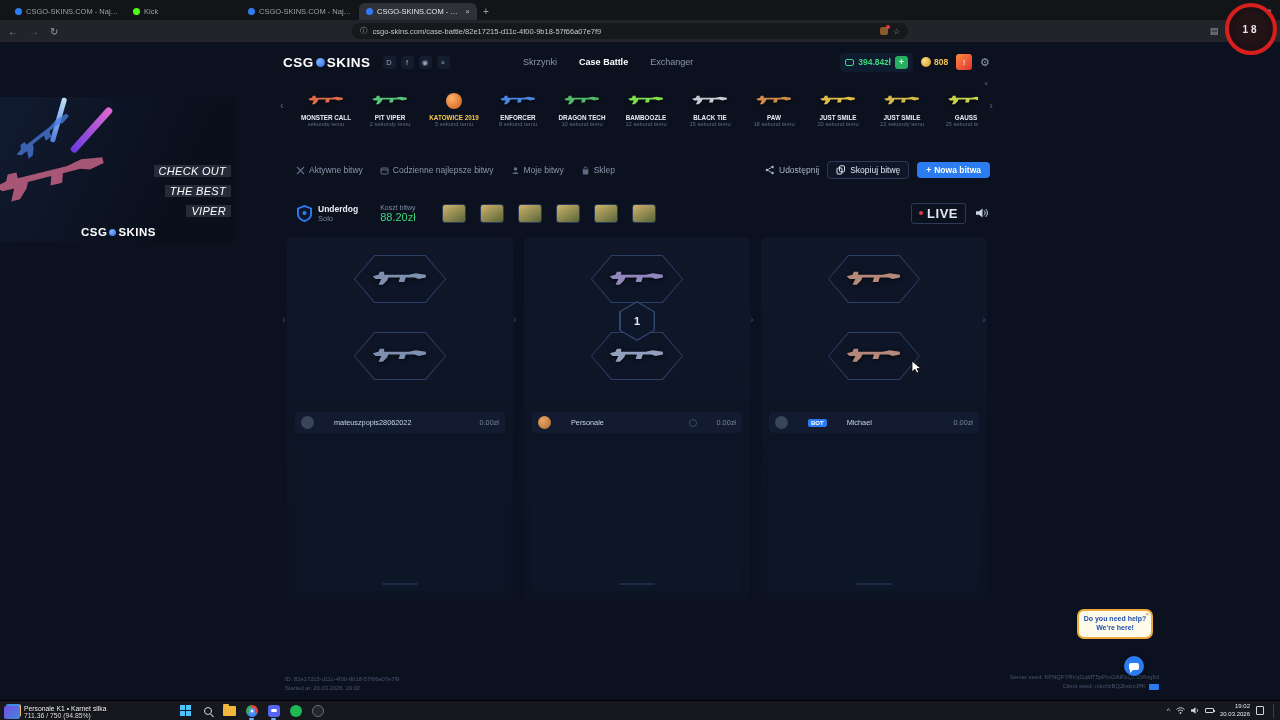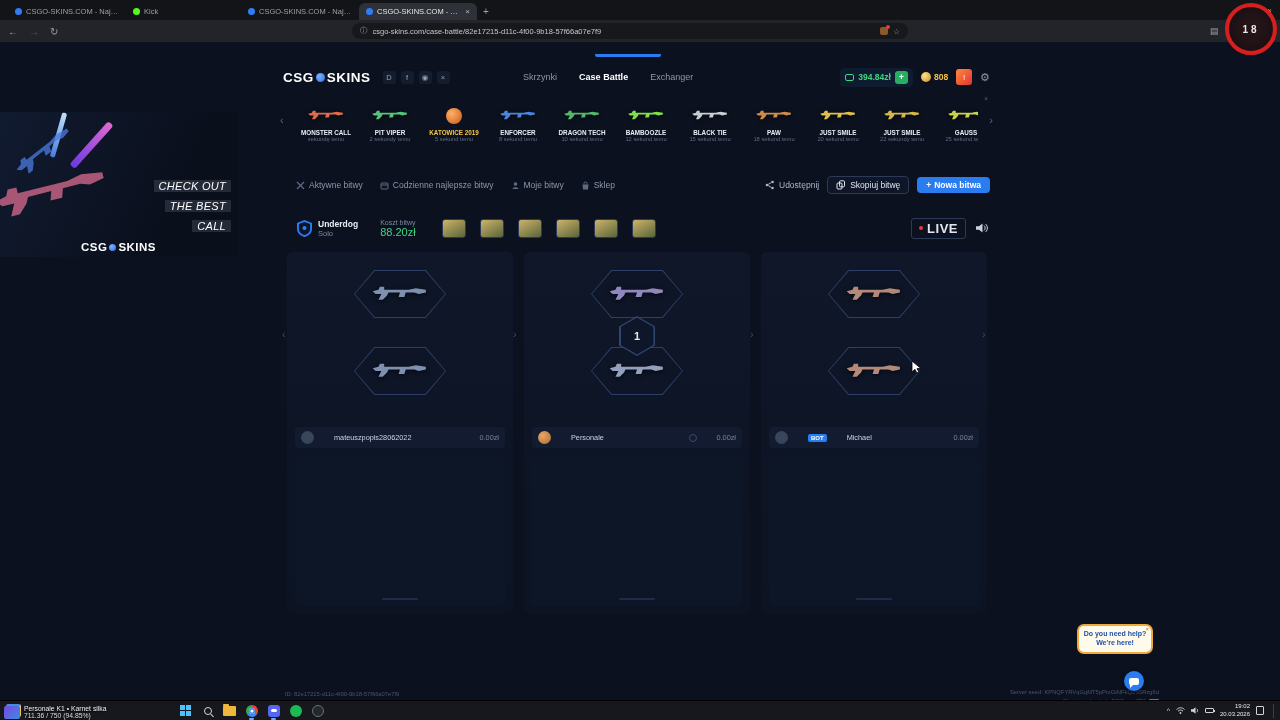--- a/index.html
+++ b/index.html
@@ -27,21 +27,21 @@
 .shield-dot::after{content:"";position:absolute;right:-2px;top:-2px;width:4px;height:4px;border-radius:50%;background:#e23b3b;}
 .tb-right{position:absolute;right:6px;top:0;height:22px;display:flex;gap:9px;align-items:center;color:#9aa0a6;font-size:9px;}
 .avatar-ic{width:11px;height:11px;border-radius:50%;background:#5b616b;position:relative;}
 .avatar-ic::after{content:"";position:absolute;right:-1px;bottom:-1px;width:4px;height:4px;border-radius:50%;background:#e23b3b;border:1px solid #222429;}
 
 
 .stream-title{position:absolute;top:0;left:0;right:0;height:20px;text-align:center;z-index:40;font-family:"Liberation Serif",serif;font-weight:700;font-size:16px;letter-spacing:3px;color:#f3f3f3;line-height:20px;text-shadow:0 1px 2px #000;pointer-events:none;}
 .facecam{position:absolute;top:3px;right:3px;width:52px;height:52px;border-radius:50%;border:4px solid #d81f1f;background:radial-gradient(circle,#241418 30%,#160d10);z-index:50;display:flex;align-items:center;justify-content:center;color:#e8e8e8;font-size:10px;font-weight:700;letter-spacing:3px;}
 
 
-.site{position:absolute;top:54px;left:0;width:1171px;height:658px;background:#0b111e;}
+.site{position:absolute;top:39px;left:0;width:1171px;height:658px;background:#0b111e;}
 .nav-indicator{position:absolute;top:0;left:595px;width:66px;height:3px;background:#2b7cf0;border-radius:0 0 2px 2px;}
 .hdr{position:absolute;top:10px;left:283px;width:707px;height:26px;display:flex;align-items:center;}
 .logo{display:flex;align-items:center;font-weight:800;font-size:13.5px;color:#fff;letter-spacing:.5px;}
 .logo-dot{width:9px;height:9px;border-radius:50%;background:radial-gradient(circle at 35% 35%,#7db1ff,#2b6fe0);margin:0 2px;}
 .socials{display:flex;gap:5px;margin-left:12px;}
 .soc{width:13px;height:13px;border-radius:3px;background:#141d2e;color:#93a1b8;font-size:7.5px;display:flex;align-items:center;justify-content:center;}
 .hnav{display:flex;gap:22px;margin:0 auto;font-size:9px;color:#8b97ad;}
 .hnav .active{color:#fff;font-weight:700;}
 .balance{display:flex;align-items:center;gap:8px;margin-left:auto;}
 .wallet{display:flex;align-items:center;gap:4px;background:#0f1b2e;border-radius:4px;padding:3px 5px;}
@@ -380,21 +380,21 @@
       <div class="knife1"></div>
       <svg class="pgun1" width="120" height="48" viewBox="0 0 40 16">
           <use href="#gun" fill="#b05a7a"></use>
         </svg>
       <svg class="pgun2" width="70" height="28" viewBox="0 0 40 16">
           <use href="#gun" fill="#4a7ae0"></use>
         </svg>
       <div class="promo-text">
         <div class="pline-row"><span class="pline">CHECK OUT</span></div>
         <div class="pline-row"><span class="pline">THE BEST</span></div>
-        <div class="pline-row"><span class="pline">CALL</span></div>
+        <div class="pline-row"><span class="pline">VIPER</span></div>
       </div>
       <div class="promo-logo">
         <span>CSG</span>
           <span class="logo-dot"></span>
           <span>SKINS</span>
       </div>
     </div>
 
     <div class="filterbar">
       <div class="fitem">

